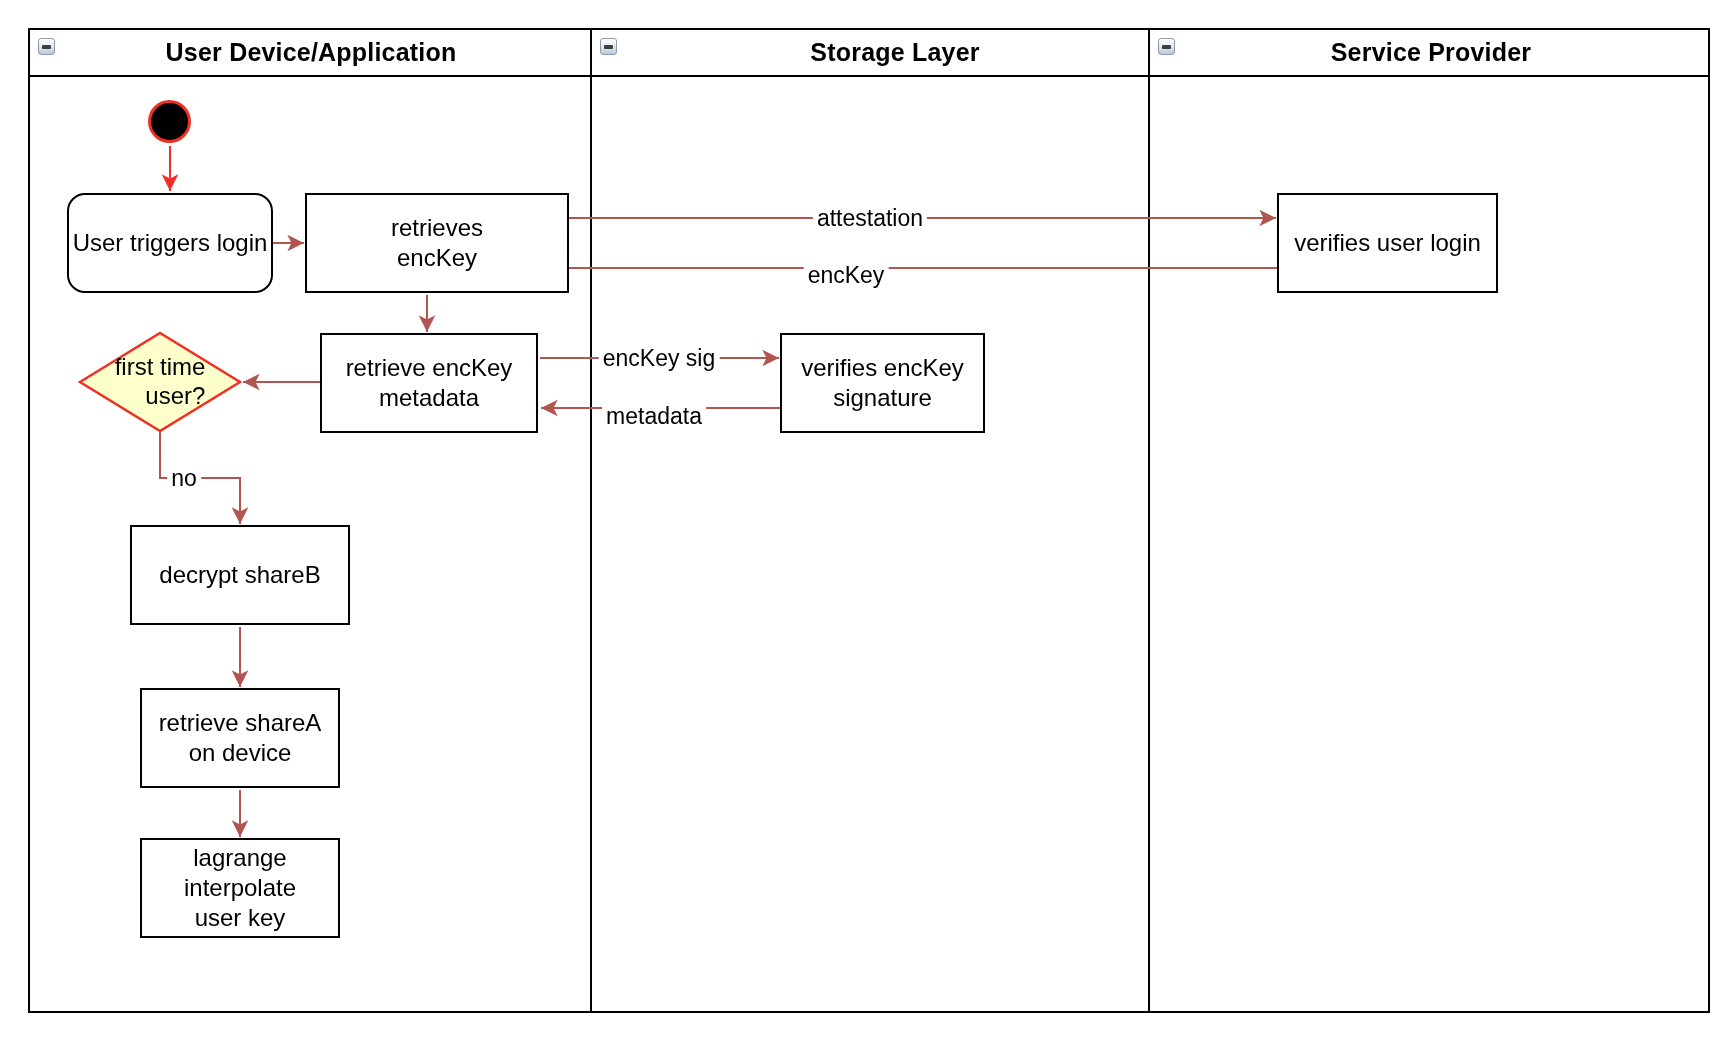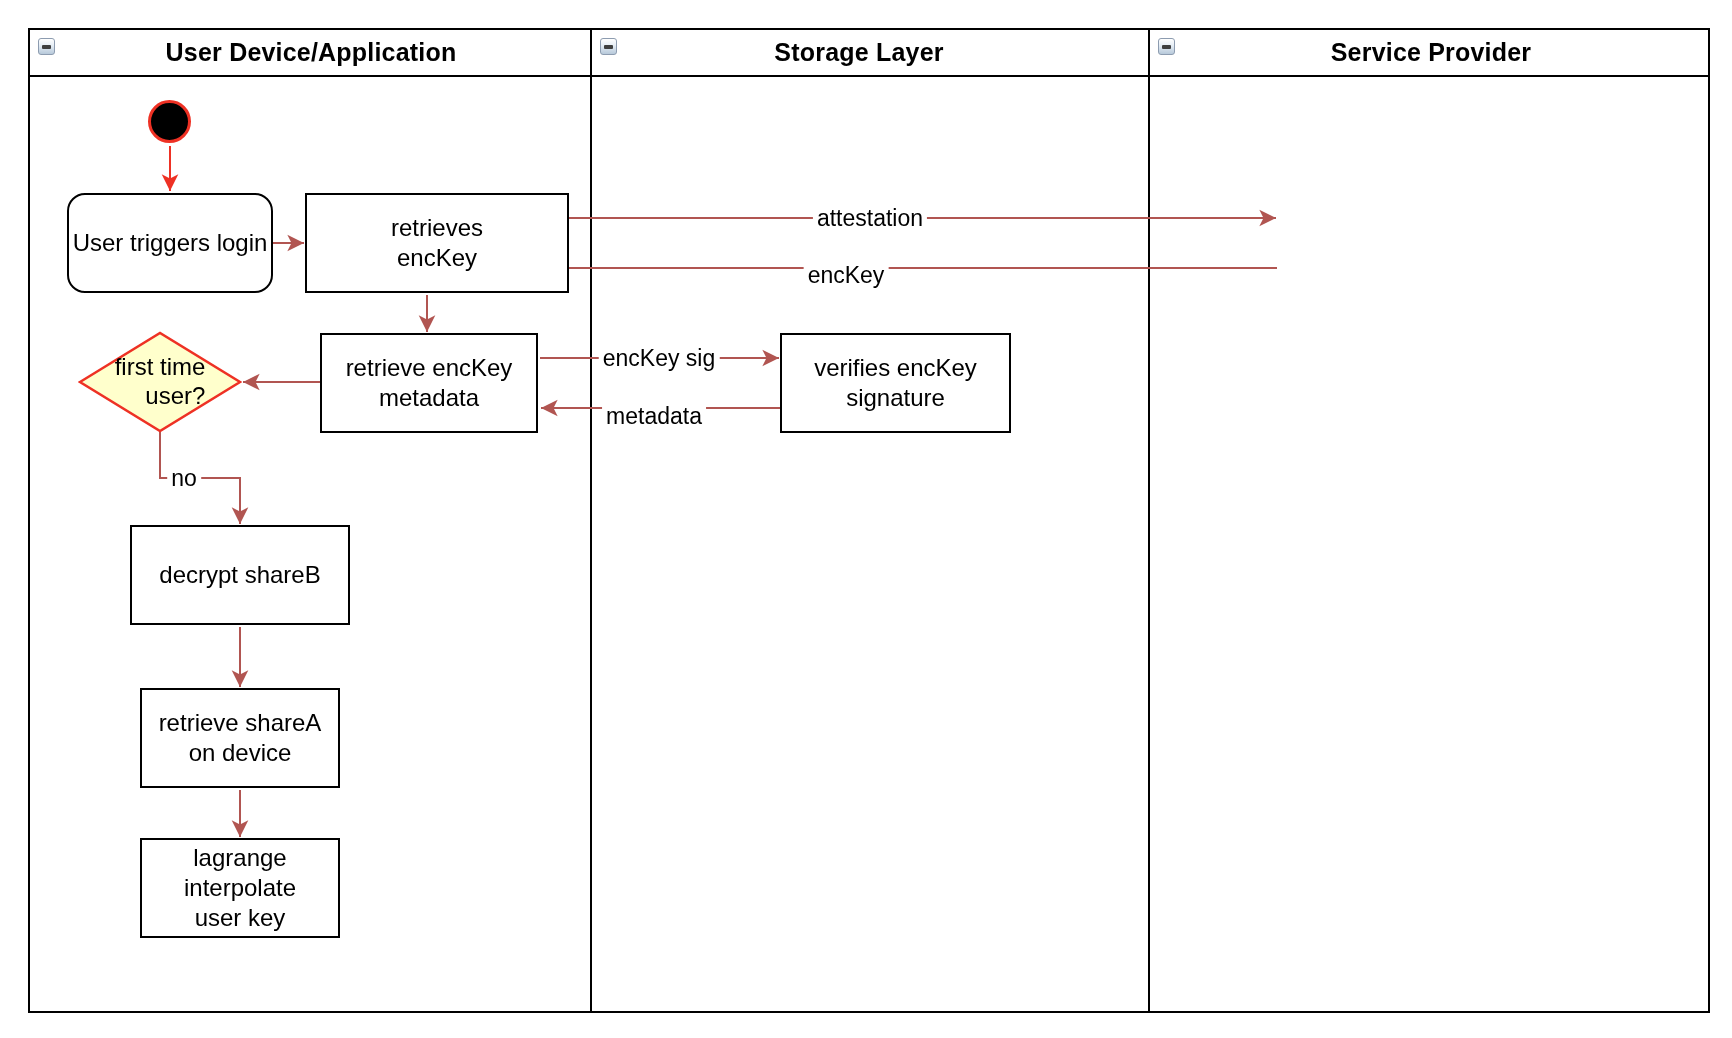--- a/index.html
+++ b/index.html
@@ -61,21 +61,21 @@
 <div id="stage">
 
   <div id="pool">
     <div class="hline"></div>
     <div class="vline" style="left:560px;"></div>
     <div class="vline" style="left:1118px;"></div>
 
     <div class="lane-header" style="left:0; width:562px;">
       <span>User Device/Application</span>
     </div>
-    <div class="lane-header" style="left:532px; width:594px;align-items:center;">
+    <div class="lane-header" style="left:568px; width:594px;align-items:center;">
       <span>Storage Layer</span>
     </div>
     <div class="lane-header" style="left:1120px; width:562px;">
       <span>Service Provider</span>
     </div>
 
     <div class="collapse-btn" style="left:8px;"></div>
     <div class="collapse-btn" style="left:570px;"></div>
     <div class="collapse-btn" style="left:1128px;"></div>
   </div>
@@ -133,25 +133,28 @@
   <div class="node" style="left:140px; top:688px; width:200px; height:100px;">
     <span>retrieve shareA
 on device</span>
   </div>
 
   <div class="node" style="left:140px; top:838px; width:200px; height:100px;">
     <span>lagrange interpolate
 user key</span>
   </div>
 
-  <div class="node" style="left:780px; top:333px; width:231px; height:100px;">
+  <div class="node" style="left:780px; top:333px; width:205px; height:100px;">
     <span>verifies encKey
 signature</span>
   </div>
 
+  <div class="node" style="left:1277px; top:193px; width:221px; height:100px;">
+    <span>verifies user login</span>
+  </div>
 
   <div class="elabel" style="left:870px; top:218px;">attestation</div>
   <div class="elabel" style="left:846px; top:275px;">encKey</div>
   <div class="elabel" style="left:659px; top:358px;">encKey sig</div>
   <div class="elabel" style="left:654px; top:416px;">metadata</div>
   <div class="elabel" style="left:184px; top:478px;">no</div>
 
 </div>
 
 </body></html>

